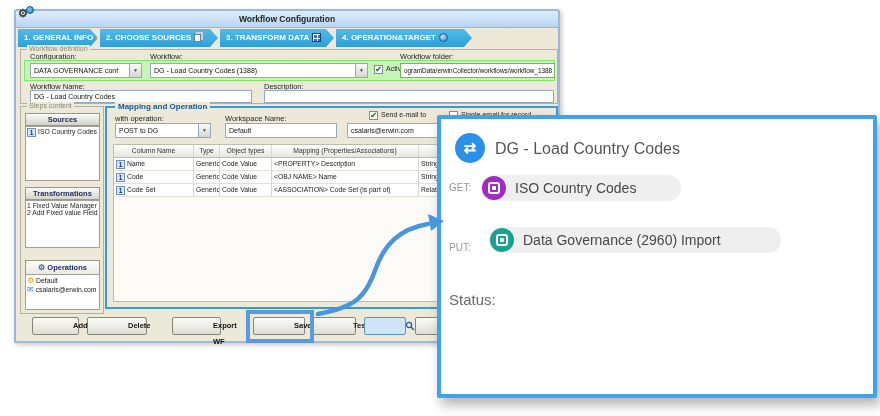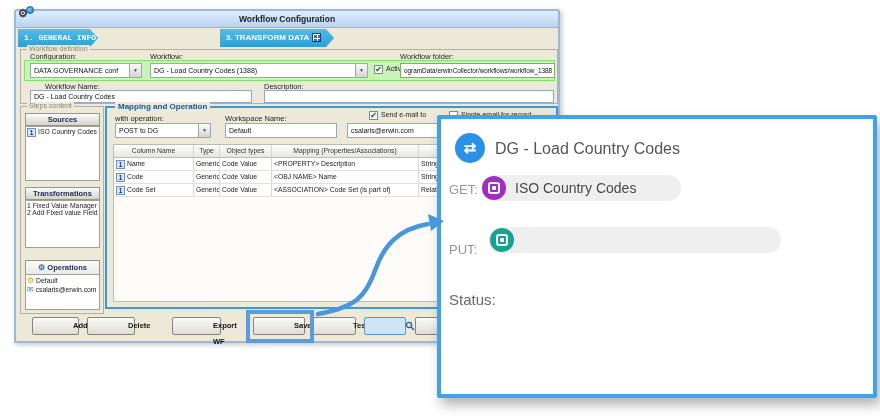--- a/index.html
+++ b/index.html
@@ -66,21 +66,21 @@
   .trow.hdr .tc { text-align:center; color:#333; }
   .c0{width:80px} .c1{width:26px} .c2{width:52px} .c3{width:147px} .c4{flex:1}
 
   
   .overlay { position:absolute; left:437px; top:115px; width:440px; height:283px; background:#fff;
              border:4px solid #3fa2ea; border-radius:2px; z-index:10;
              box-shadow:4px 7px 12px rgba(90,90,90,.45); }
   .ov-title-icon { position:absolute; left:14px; top:14px; width:30px; height:30px; border-radius:50%;
                    background:#2b90e8; color:#fff; font-size:15px; font-weight:bold; text-align:center; line-height:30px; }
   .ov-title { position:absolute; left:54px; top:21px; font-size:16px; color:#555; }
-  .ov-verb  { position:absolute; font-size:13px; color:#979797; }
+  .ov-verb  { position:absolute; font-size:10px; color:#979797; }
   .pill { position:absolute; height:26px; border-radius:13px; background:#efeff0; }
   .pill-text { position:absolute; left:34px; top:5px; font-size:14px; color:#484848; white-space:nowrap; }
   .pillicon { position:absolute; left:1px; top:1px; width:24px; height:24px; border-radius:50%; }
   .pillicon::before { content:""; position:absolute; left:6px; top:6px; width:8px; height:8px;
                       border:2px solid #fff; border-radius:3px; }
   .pillicon::after { content:""; position:absolute; left:10px; top:10px; width:4px; height:4px; background:#fff; border-radius:1px; }
   .ov-static { position:absolute; font-size:15px; color:#696969; }
 
   .save-highlight { position:absolute; left:230px; top:299px; width:68px; height:33px;
                     border:4px solid #5b9bdd; z-index:5; }
@@ -94,25 +94,31 @@
   <div class="dialog">
 
     <div class="titlebar">
       <span class="app-icon">
         <span class="gear">⚙</span>
         <span class="dot"></span>
       </span>
       <span>Workflow Configuration</span>
     </div>
 
-    <div class="tab arrow" style="left:2px;width:80px;font-family:Liberation Mono, monospace;">
+    <div class="tab arrow" style="left:2px;width:80px;">
       <span>1. GENERAL INFO</span><span class="ti ic-note"></span>
+    </div>
+    <div class="tab arrow" style="left:84px;width:118px;">
+      <span>2. CHOOSE SOURCES</span><span class="ti ic-copy"></span>
     </div>
     <div class="tab arrow" style="left:204px;width:114px;">
       <span>3. TRANSFORM DATA</span><span class="ti ic-table"></span>
+    </div>
+    <div class="tab arrow" style="left:320px;width:136px;">
+      <span>4. OPERATION&amp;TARGET</span><span class="ti ic-globe"></span>
     </div>
 
     <div style="position:absolute;left:4px;top:38px;width:538px;height:55px;border:1px solid #b4b09c;">
       <span class="grplbl">Workflow definition</span>
 
       <span class="lbl" style="left:9px;top:2px;text-align:center;">Configuration:</span>
       <span class="lbl" style="left:129px;top:2px;">Workflow:</span>
       <span class="lbl" style="left:379px;top:2px;">Workflow folder:</span>
 
       <div style="position:absolute;left:3px;top:10px;width:531px;height:21px;background:#c9f4b8;border:1px solid #7de86a;"></div>
@@ -124,21 +130,21 @@
       <div class="dd" style="left:129px;top:13px;width:218px;height:15px;">
         <span>DG - Load Country Codes (1388)</span>
         <span class="dda">▼</span>
       </div>
       <span class="cb" style="left:353px;top:15px;">✔</span>
       <span class="lbl" style="left:365px;top:15px;font-size:7px;">Active</span>
       <div class="field" style="left:379px;top:13px;width:155px;height:15px;border:1px solid #6dbb58;font-size:6.4px;line-height:13px;">
         <span>ogramData/erwinCollector/workflows/workflow_1388</span>
       </div>
 
-      <span class="lbl" style="left:24px;top:32px;">Workflow Name:</span>
+      <span class="lbl" style="left:9px;top:32px;">Workflow Name:</span>
       <div class="field" style="left:9px;top:40px;width:222px;height:13px;">
         <span>DG - Load Country Codes</span>
       </div>
       <span class="lbl" style="left:243px;top:32px;">Description:</span>
       <div class="field" style="left:243px;top:40px;width:290px;height:13px;">
         <span></span>
       </div>
     </div>
 
     <div style="position:absolute;left:4px;top:95px;width:84px;height:208px;border:1px solid #b4b09c;">
@@ -226,21 +232,21 @@
           <div class="tc c0"><span class="badge">1</span><span>Code Set</span></div>
           <div class="tc c1">Generic ...</div>
           <div class="tc c2">Code Value</div>
           <div class="tc c3">&lt;ASSOCIATION&gt; Code Set (is part of)</div>
           <div class="tc c4">Relati</div>
         </div>
       </div>
     </div>
 
     <div class="btn" style="left:16px;top:306px;width:47px;">Add</div>
-    <div class="btn" style="left:71px;top:306px;width:48px;">Delete</div>
+    <div class="btn" style="left:71px;top:306px;width:60px;">Delete</div>
     <div class="btn" style="left:156px;top:306px;width:49px;">Export WF</div>
     <div class="btn" style="left:237px;top:306px;width:52px;">Save</div>
     <div class="btn" style="left:296px;top:306px;width:44px;">Test</div>
     <div class="btn" style="left:348px;top:306px;width:18px;background:#cfe4f7;border-color:#5a96cc;">
       <svg width="10" height="10" viewBox="0 0 10 10" style="vertical-align:middle;">
         <circle cx="4" cy="4" r="2.6" fill="none" stroke="#1d5fa8" stroke-width="1.3"></circle>
         <line x1="6" y1="6" x2="9" y2="9" stroke="#1d5fa8" stroke-width="1.4"></line>
       </svg>
     </div>
     <div class="btn" style="left:399px;top:306px;width:58px;">Cancel</div>
@@ -259,18 +265,19 @@
 
     <div class="ov-verb" style="left:8px;top:63px;">GET:</div>
     <div class="pill" style="left:40px;top:56px;width:200px;">
       <span class="pillicon" style="background:#a02cc0;"></span>
       <span class="pill-text">ISO Country Codes</span>
     </div>
 
     <div class="ov-verb" style="left:8px;top:115px;margin-top:8px;">PUT:</div>
     <div class="pill" style="left:48px;top:108px;width:292px;">
       <span class="pillicon" style="background:#17a292;"></span>
+      <span class="pill-text">Data Governance (2960) Import</span>
     </div>
 
     <div class="ov-static" style="left:8px;top:172px;">Status:</div>
   </div>
 
 </div>
 
 </body></html>

